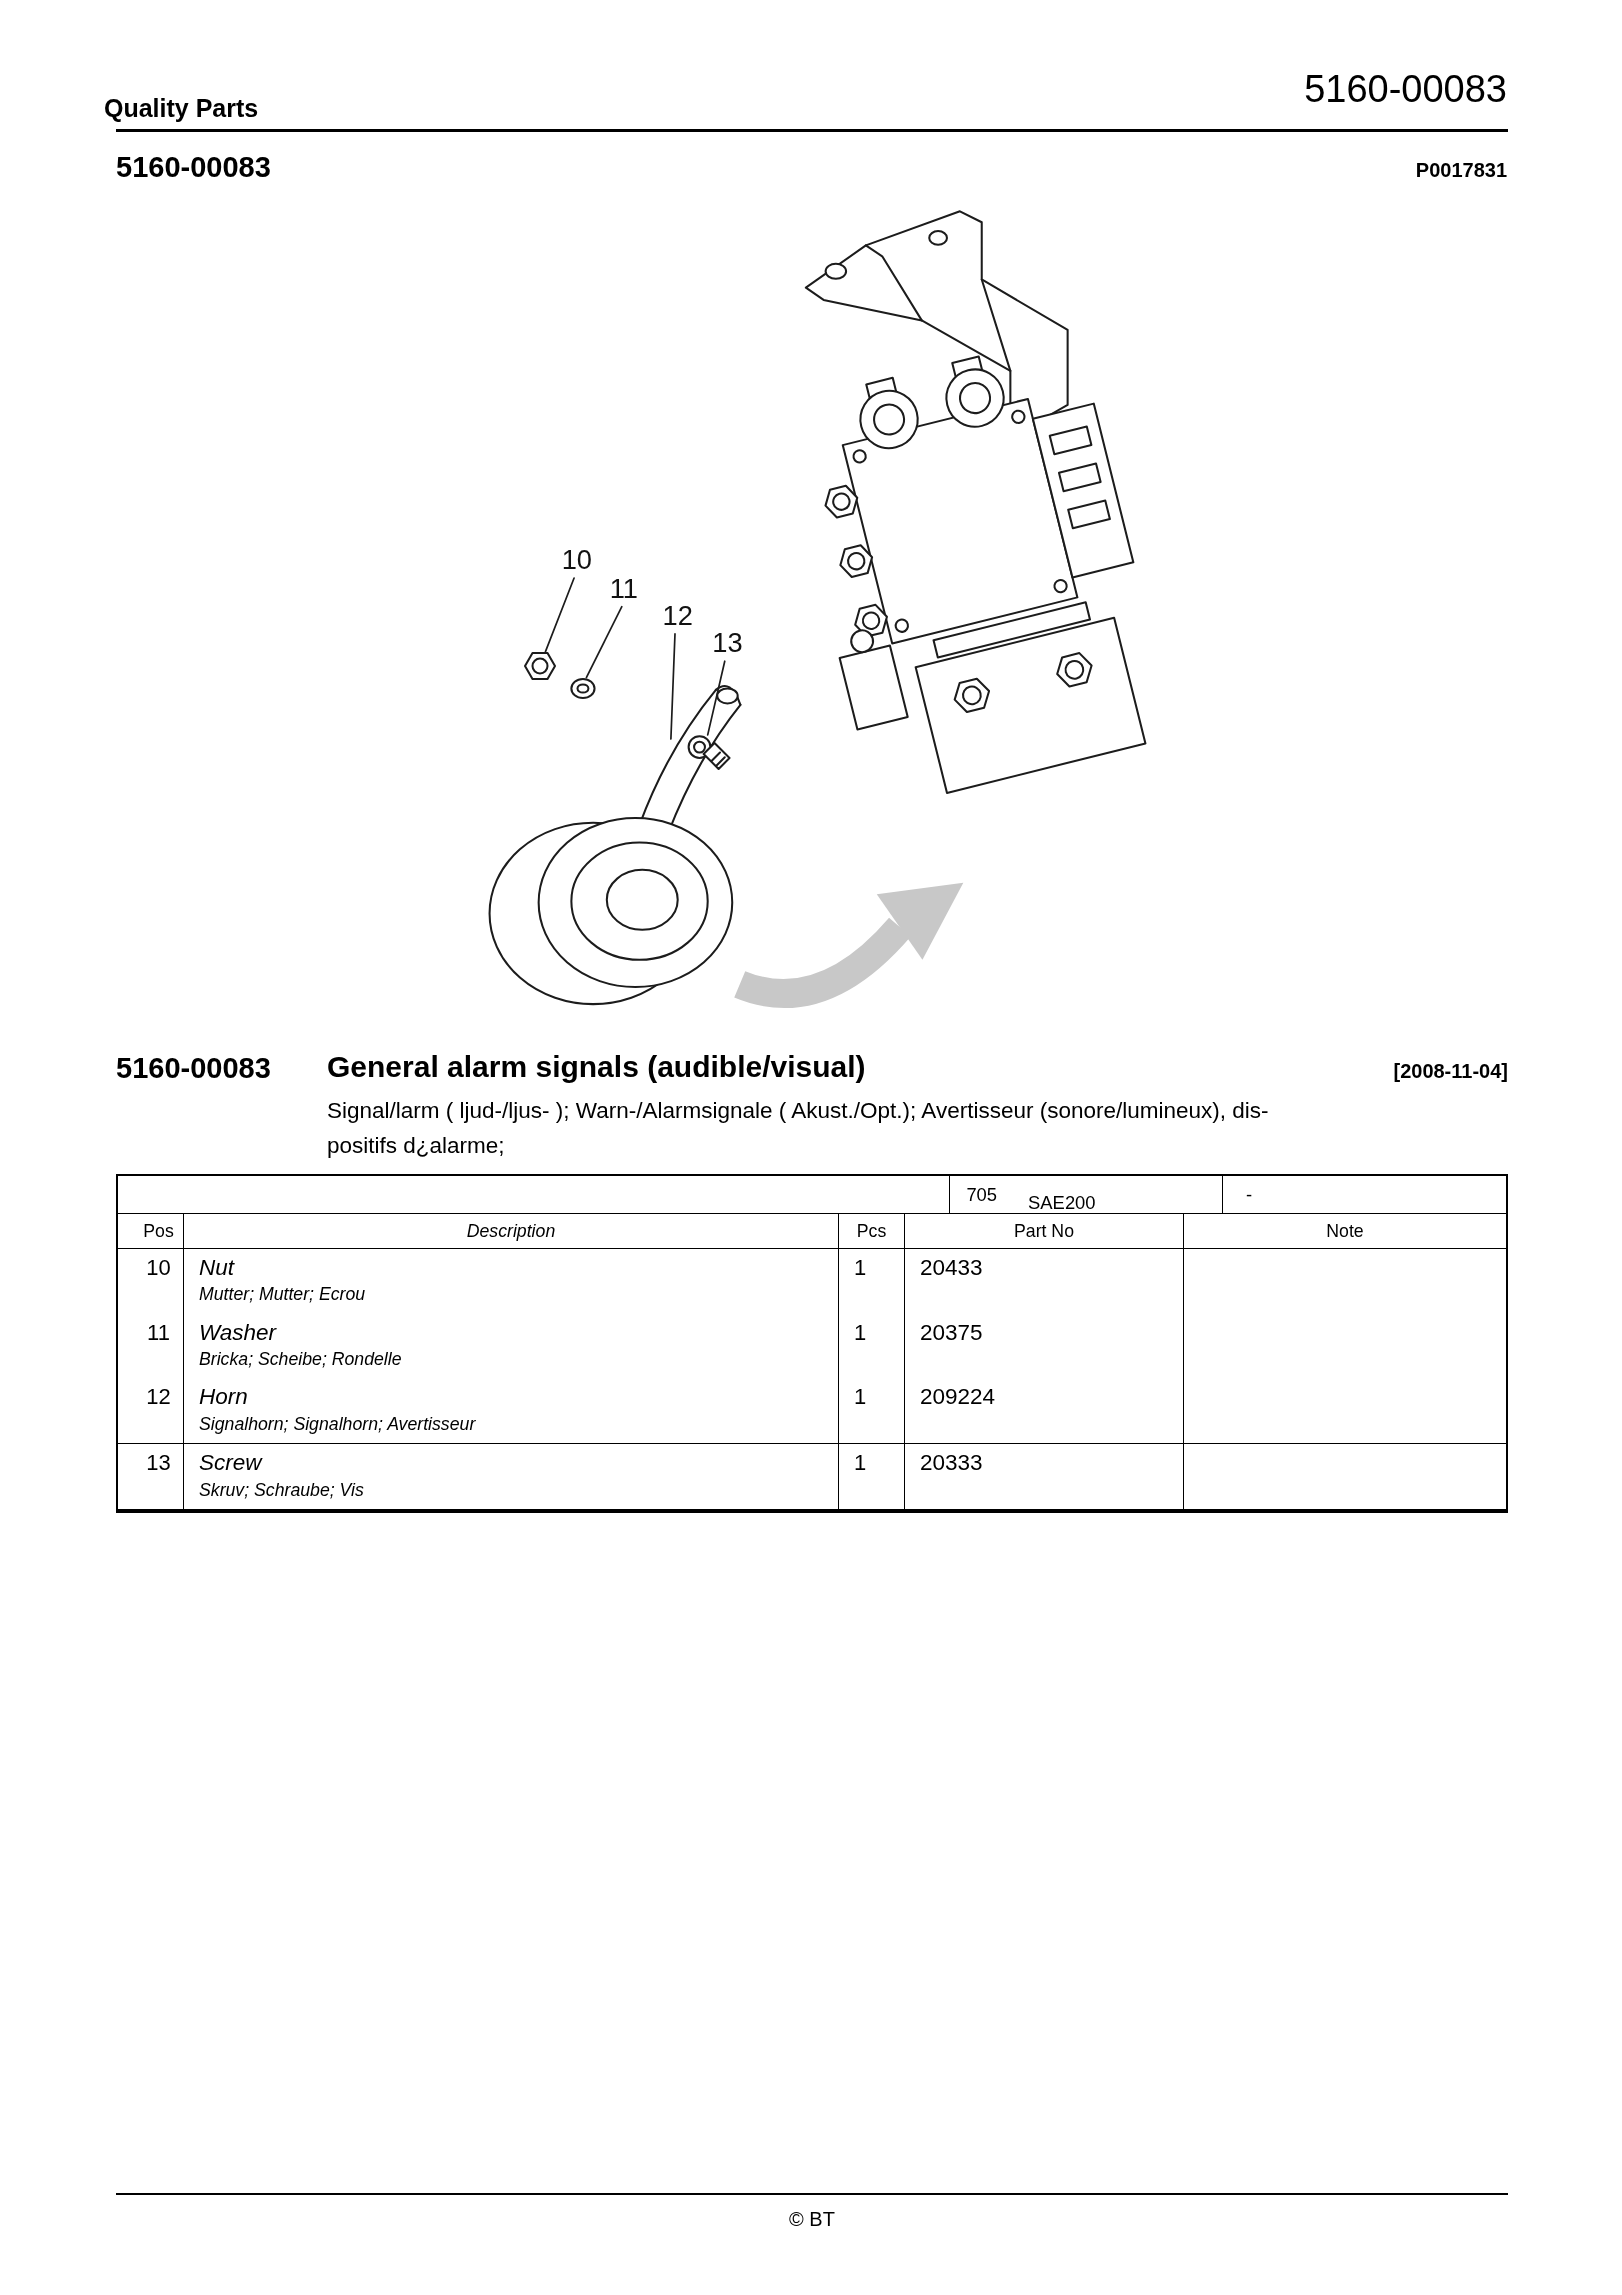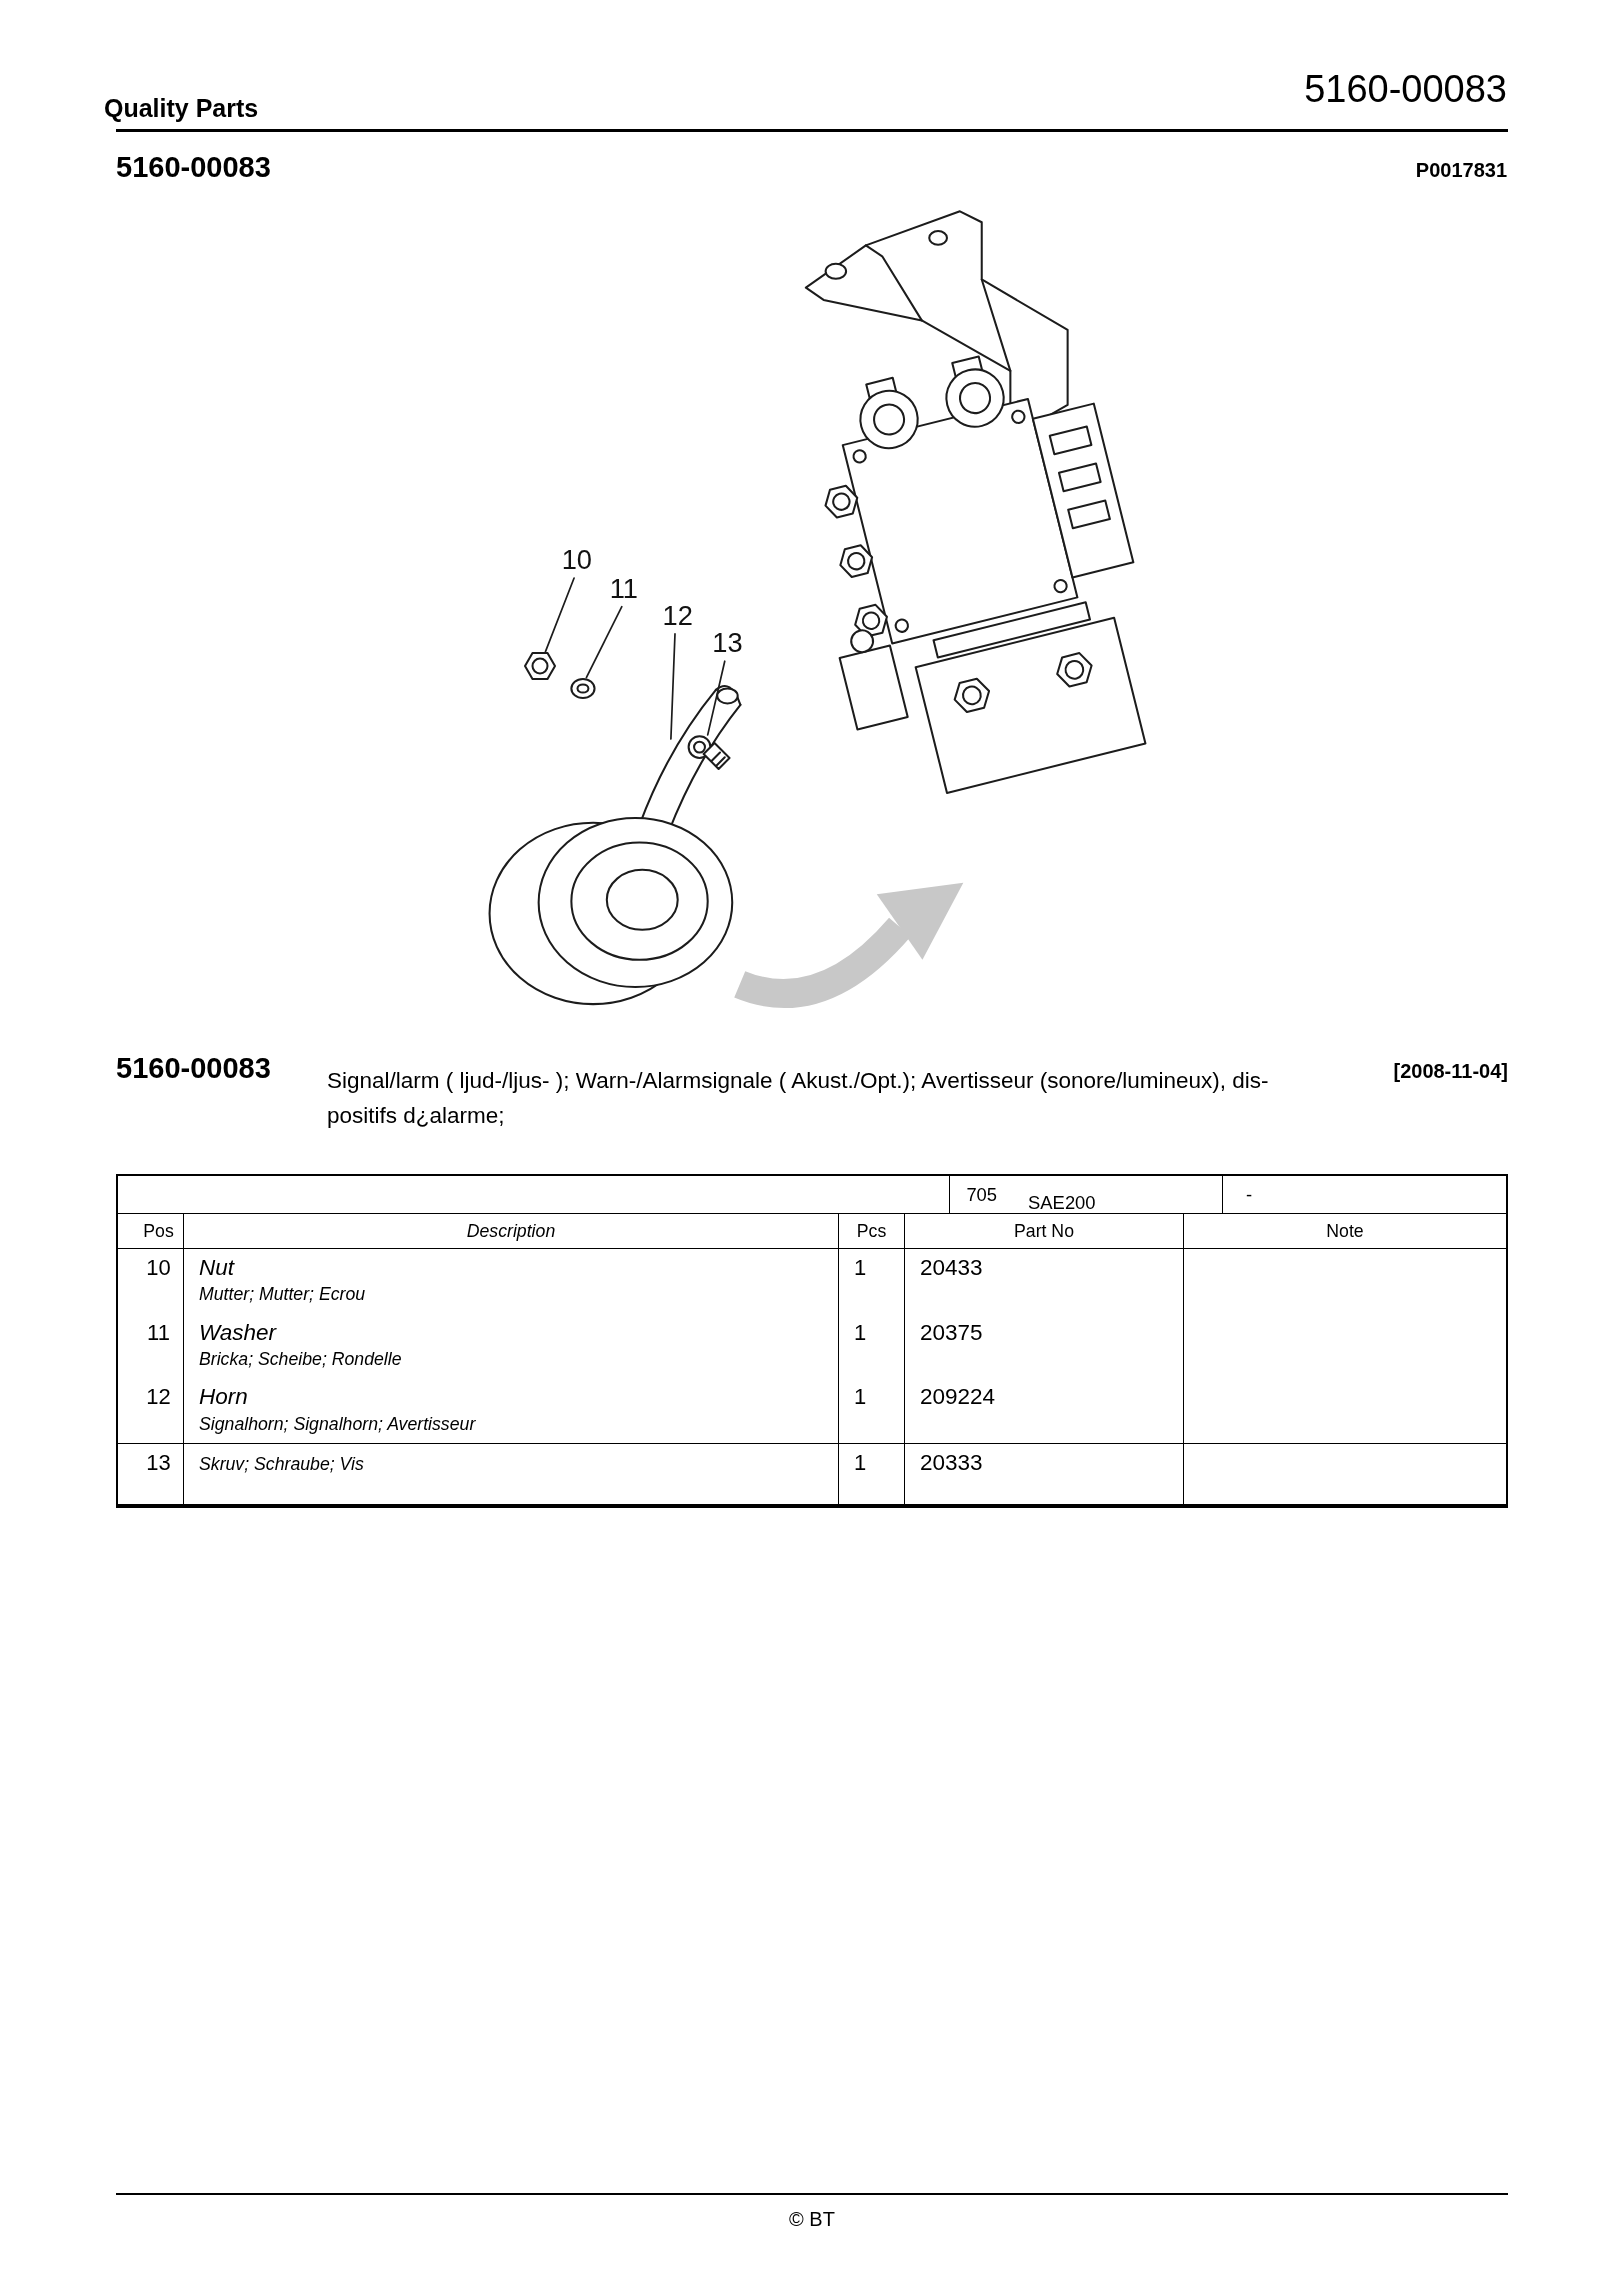--- a/index.html
+++ b/index.html
@@ -154,20 +154,21 @@
 
     <text x="676" y="542" text-anchor="middle">10</text>
     <text x="745" y="585" text-anchor="middle">11</text>
     <text x="824" y="625" text-anchor="middle">12</text>
     <text x="897" y="665" text-anchor="middle">13</text>
   </svg>
 
   <div class="section">
     <div class="sec-id">5160-00083</div>
     <div class="sec-body">
+      <div class="sec-title">General alarm signals (audible/visual)</div>
       <div class="sec-sub">
         <div>Signal/larm ( ljud-/ljus- ); Warn-/Alarmsignale ( Akust./Opt.); Avertisseur (sonore/lumineux), dis-</div>
         <div>positifs d¿alarme;</div>
       </div>
     </div>
     <div class="sec-date">[2008-11-04]</div>
   </div>
 
   <div class="ptable">
 
@@ -217,20 +218,21 @@
         <div class="desc-sub">Signalhorn; Signalhorn; Avertisseur</div>
       </div>
       <div class="c pcs">1</div>
       <div class="c part">209224</div>
       <div class="c note"></div>
     </div>
 
     <div class="t-row sep-top">
       <div class="c pos">13</div>
       <div class="c desc">
+        <div class="desc-main">Screw</div>
         <div class="desc-sub">Skruv; Schraube; Vis</div>
       </div>
       <div class="c pcs">1</div>
       <div class="c part">20333</div>
       <div class="c note"></div>
     </div>
 
   </div>
 
   <div class="rule ftr"></div>

